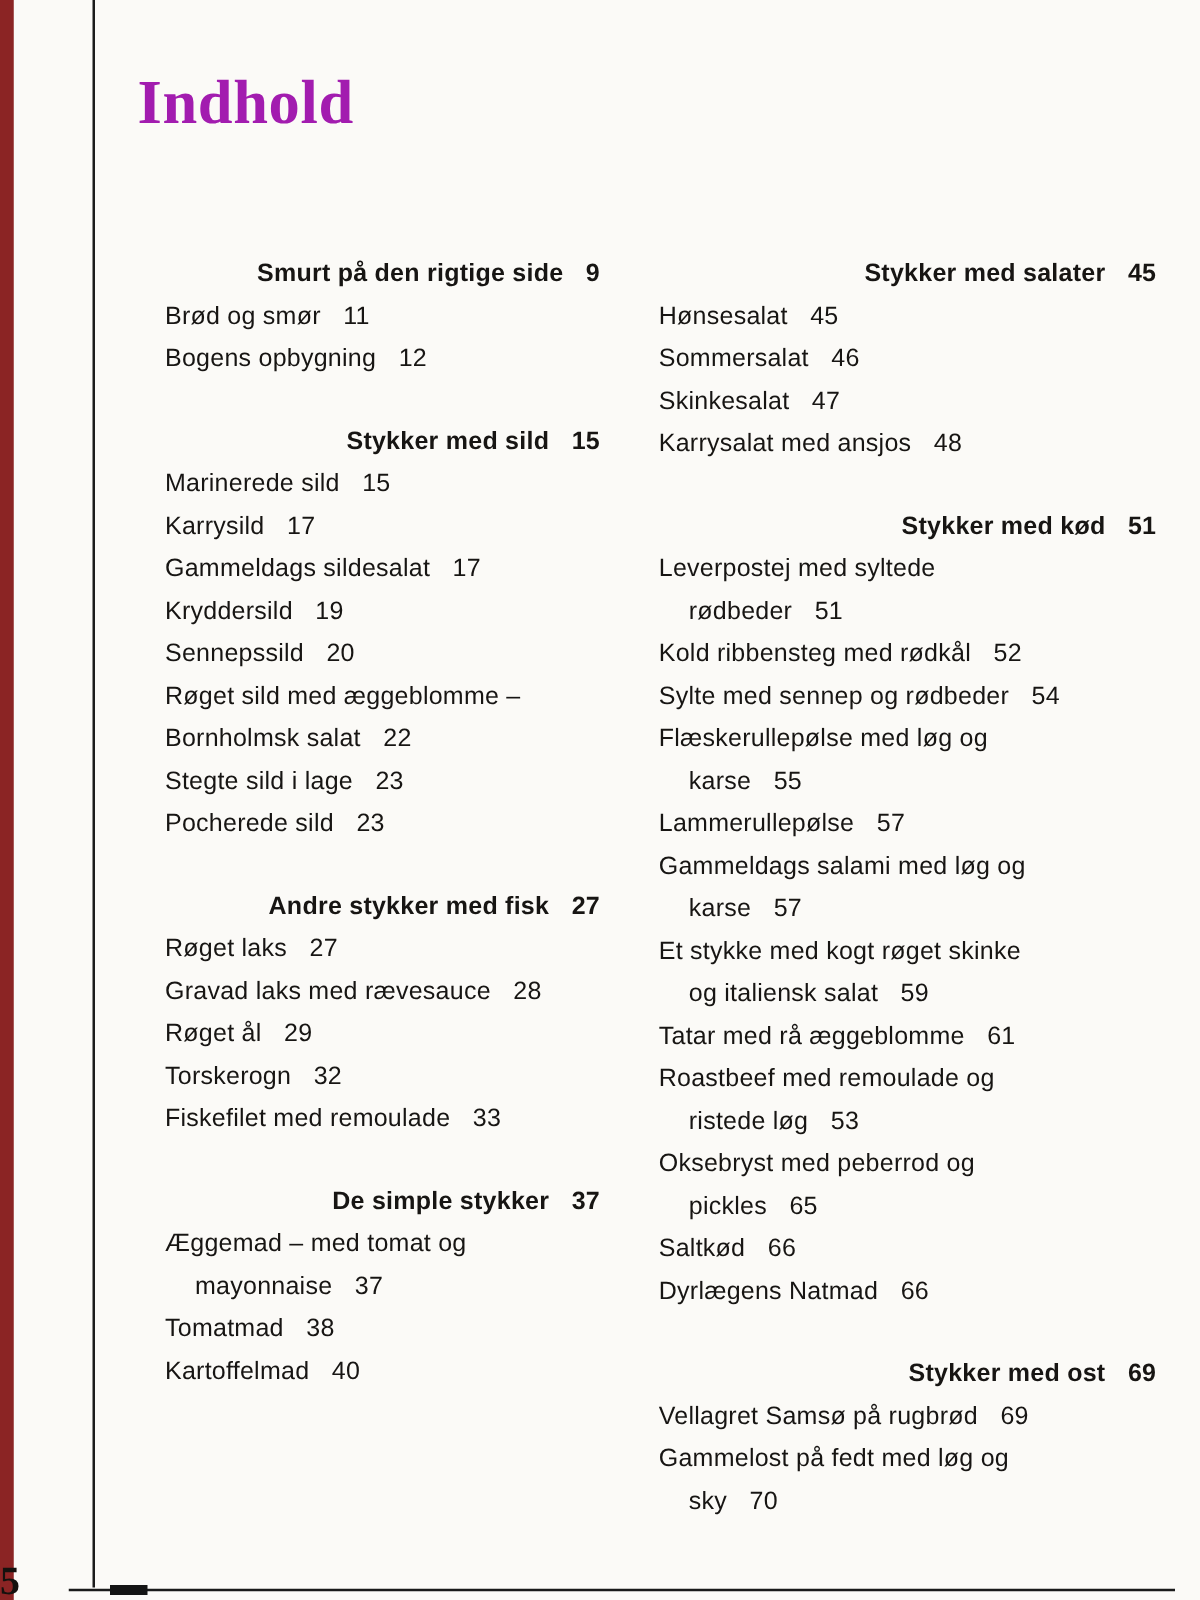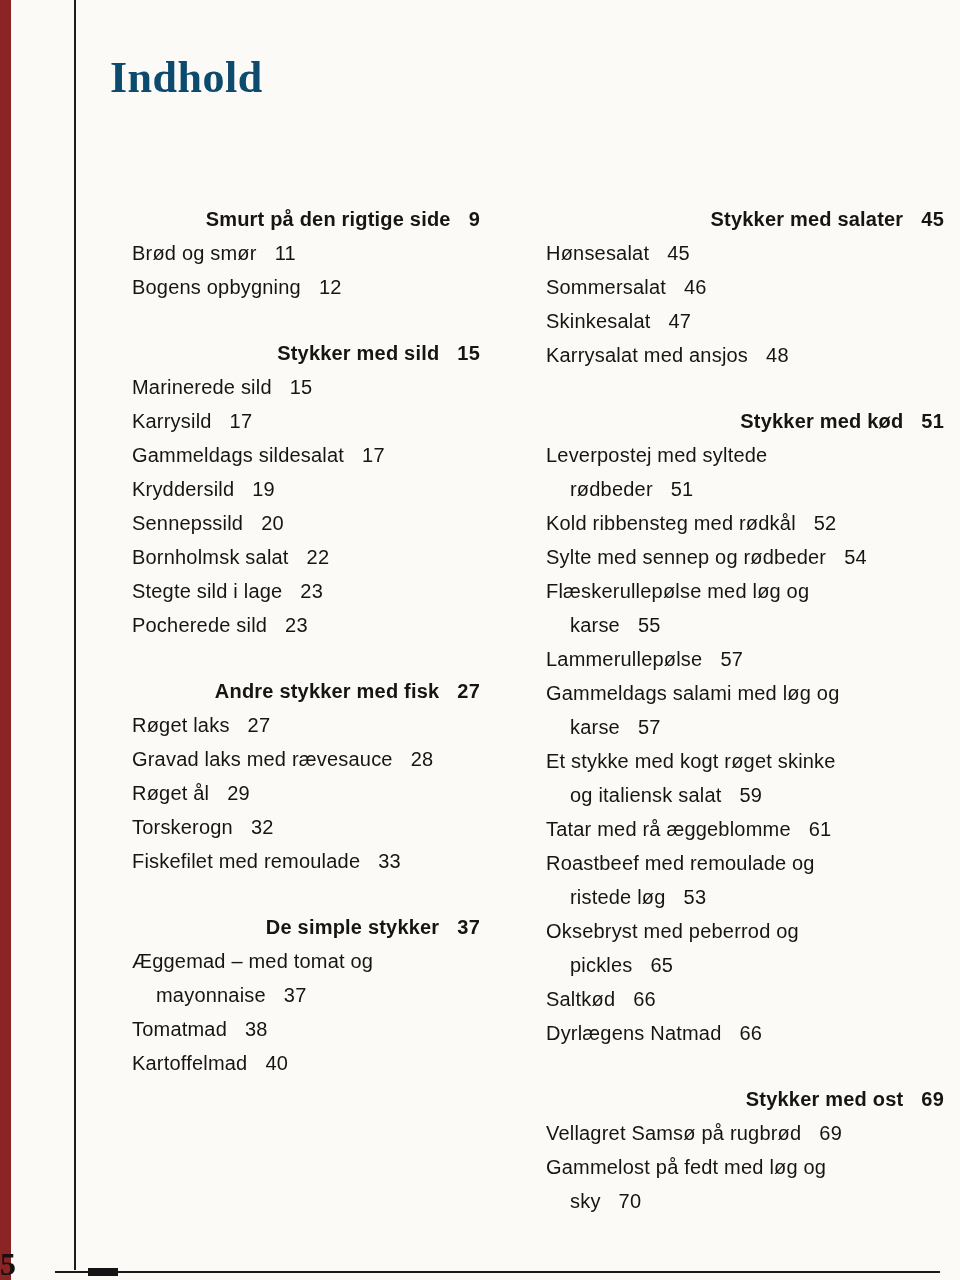--- a/index.html
+++ b/index.html
@@ -23,30 +23,30 @@
     left: 74px; top: 0;
     width: 2px; height: 1270px;
     background: #1b1b1b;
   }
   .title {
     position: absolute;
     left: 110px; top: 52px;
     margin: 0;
     font-family: "Liberation Serif", serif;
     font-weight: 600;
-    font-size: 44px;
+    font-size: 50px;
     letter-spacing: 0.5px;
-    color: #0c4a6e;
+    color: #a21caf;
   }
   .col {
     position: absolute;
     top: 202px;
   }
   .col.left  { left: 110px; width: 370px; }
-  .col.right { left: 524px; width: 420px; }
+  .col.right { left: 505px; width: 420px; }
   .section + .section { margin-top: 32px; }
   .line {
     font-size: 20px;
     line-height: 34px;
     white-space: nowrap;
     letter-spacing: 0.2px;
   }
   .line.lv0 { padding-left: 0; }
   .line.lv1 { padding-left: 22px; }
   .line.lv2 { padding-left: 46px; }
@@ -86,20 +86,21 @@
         <div class="line lv1"><span>Brød og smør</span><span class="pg">11</span></div>
         <div class="line lv1"><span>Bogens opbygning</span><span class="pg">12</span></div>
       </div>
       <div class="section">
         <div class="line lv0 bold"><span>Stykker med sild</span><span class="pg">15</span></div>
         <div class="line lv1"><span>Marinerede sild</span><span class="pg">15</span></div>
         <div class="line lv1"><span>Karrysild</span><span class="pg">17</span></div>
         <div class="line lv1"><span>Gammeldags sildesalat</span><span class="pg">17</span></div>
         <div class="line lv1"><span>Kryddersild</span><span class="pg">19</span></div>
         <div class="line lv1"><span>Sennepssild</span><span class="pg">20</span></div>
+        <div class="line lv1"><span>Røget sild med æggeblomme –</span></div>
         <div class="line lv1"><span>Bornholmsk salat</span><span class="pg">22</span></div>
         <div class="line lv1"><span>Stegte sild i lage</span><span class="pg">23</span></div>
         <div class="line lv1"><span>Pocherede sild</span><span class="pg">23</span></div>
       </div>
       <div class="section">
         <div class="line lv0 bold"><span>Andre stykker med fisk</span><span class="pg">27</span></div>
         <div class="line lv1"><span>Røget laks</span><span class="pg">27</span></div>
         <div class="line lv1"><span>Gravad laks med rævesauce</span><span class="pg">28</span></div>
         <div class="line lv1"><span>Røget ål</span><span class="pg">29</span></div>
         <div class="line lv1"><span>Torskerogn</span><span class="pg">32</span></div>

